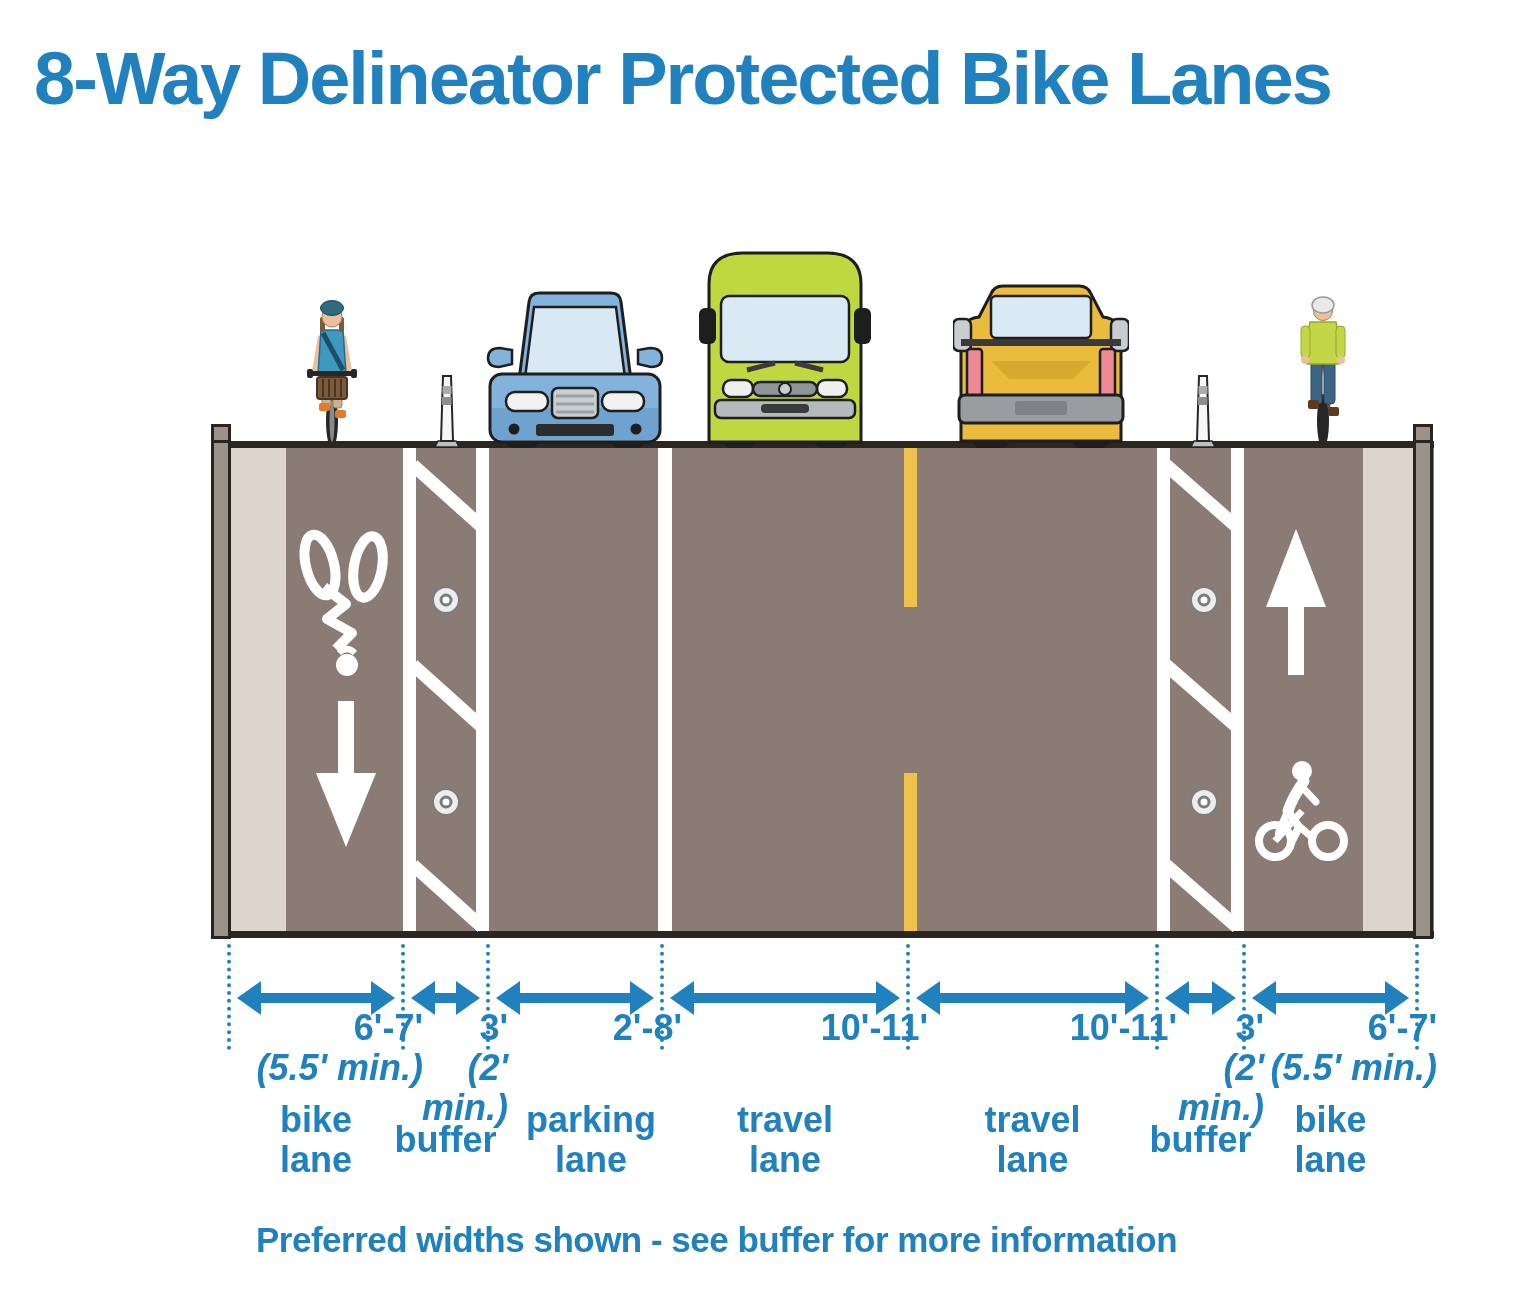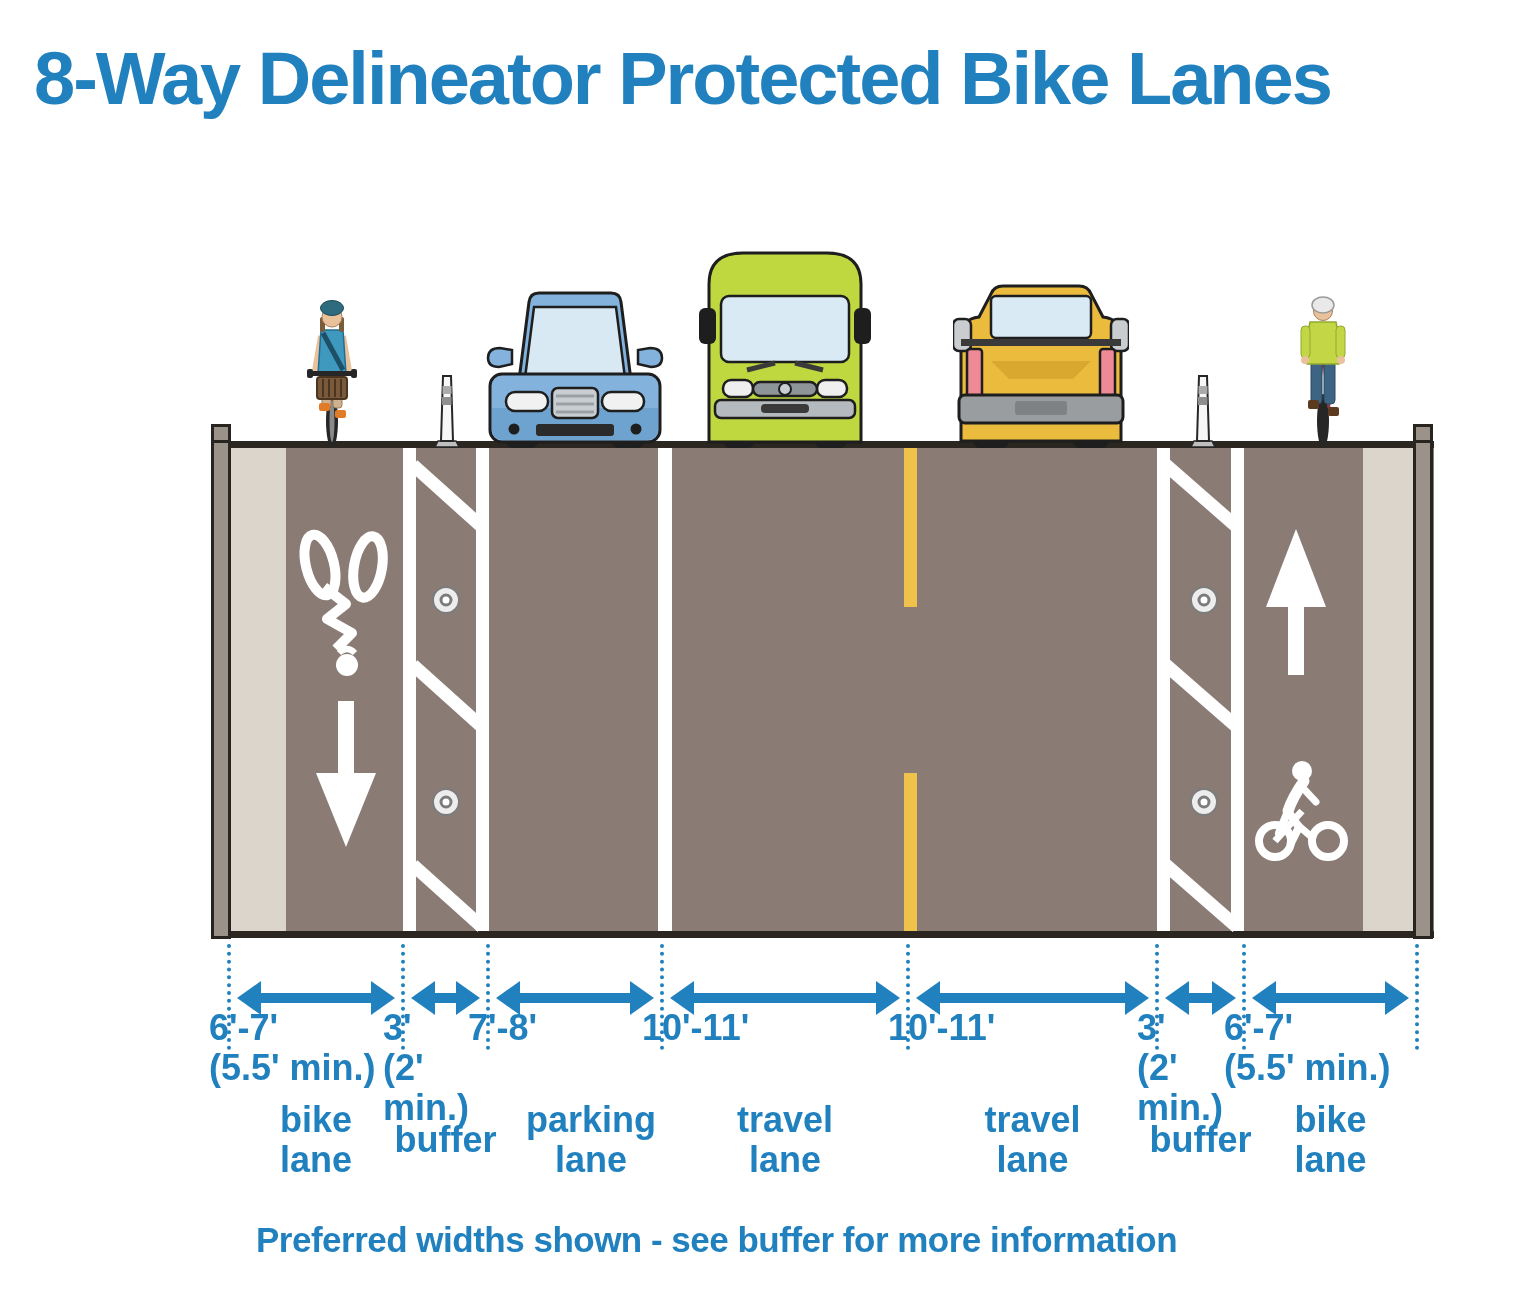--- a/index.html
+++ b/index.html
@@ -17,23 +17,23 @@
   .curb::after{content:"";position:absolute;left:0;right:0;top:13px;height:3px;
         background:#282420;}
   
   .dotline{top:944px;width:0;height:106px;border-left:4px dotted #2181BE;z-index:2;}
   .dim-arrow{top:980px;height:36px;display:flex;align-items:center;z-index:2;}
   .dim-arrow .ah{width:0;height:0;border-top:17px solid transparent;
                  border-bottom:17px solid transparent;}
   .dim-arrow .ah.l{border-right:24px solid #2181BE;}
   .dim-arrow .ah.r{border-left:24px solid #2181BE;}
   .dim-arrow .bar{flex:1;height:10px;background:#2181BE;}
-  .dim-label{top:1008px;text-align:left;color:#2181BE;font-weight:bold;
+  .dim-label{top:1008px;text-align:right;color:#2181BE;font-weight:bold;
              font-size:36px;line-height:40px;z-index:2;}
-  .dim-label .m{white-space:pre-line;}
+  .dim-label .m{white-space:pre-line;font-style:italic;}
   .dim-label .w{white-space:nowrap;}
   .lane-name{top:1098px;height:84px;display:flex;flex-direction:column;
              justify-content:center;text-align:center;color:#2181BE;
              font-weight:bold;font-size:36px;line-height:40px;z-index:2;}
   .lane-name div{white-space:pre-line;}
   .veh{z-index:3;}
 </style>
 </head>
 <body>
 
@@ -271,21 +271,21 @@
 <div class="abs dim-label" style="left:209px;width:214px">
   <div class="w">6'-7'</div>
   <div class="m">(5.5' min.)</div>
 </div>
 <div class="abs dim-label" style="left:383px;width:125px">
   <div class="w">3'</div>
   <div class="m">(2'
 min.)</div>
 </div>
 <div class="abs dim-label" style="left:468px;width:214px">
-  <div class="w">7'-8'</div>
+  <div class="w">2'-8'</div>
 </div>
 <div class="abs dim-label" style="left:642px;width:286px">
   <div class="w">10'-11'</div>
 </div>
 <div class="abs dim-label" style="left:888px;width:289px">
   <div class="w">10'-11'</div>
 </div>
 <div class="abs dim-label" style="left:1137px;width:127px">
   <div class="w">3'</div>
   <div class="m">(2'

